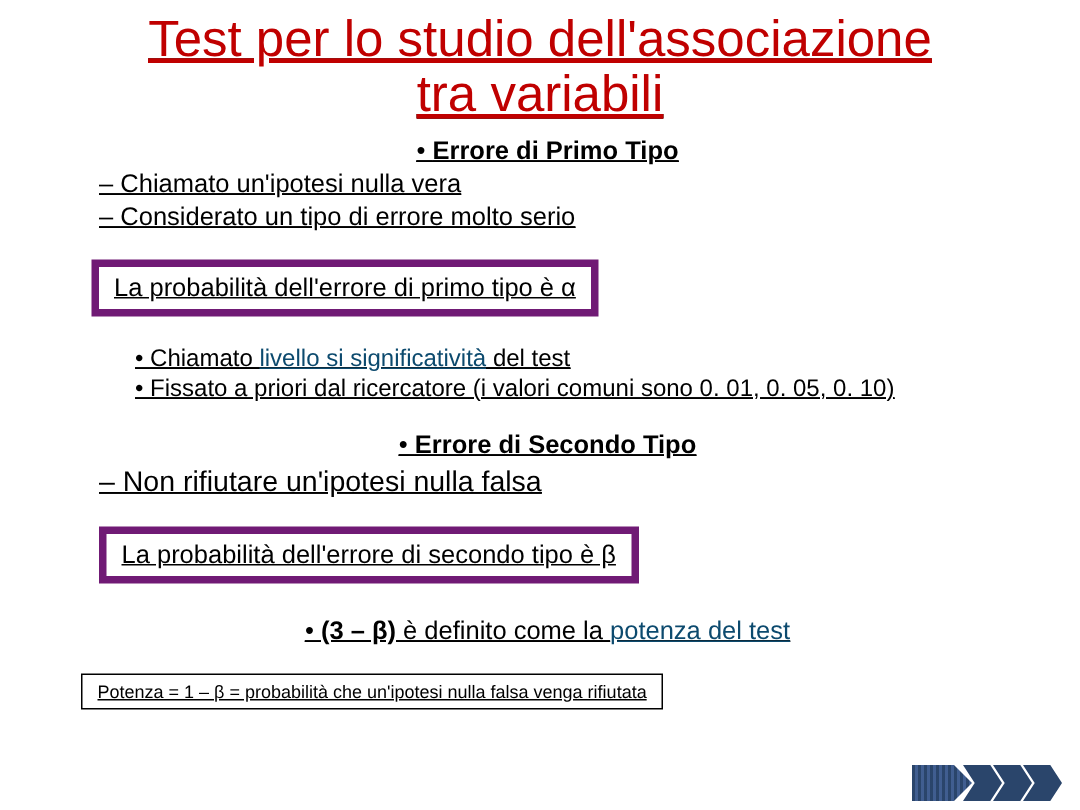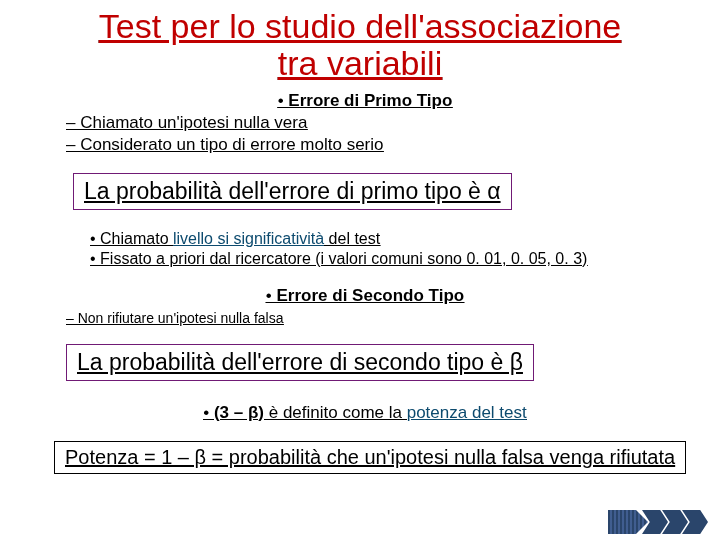--- a/index.html
+++ b/index.html
@@ -20,35 +20,35 @@
     padding: 8px 20px 4px 20px;
     font-weight: normal;
   }
   .content {
     padding: 0 24px 0 24px;
   }
   .b1 { font-size: 17px; font-weight: bold; margin-left: 10px; margin-top: 4px; text-align: center; }
   .b1::before { content: "•  "; font-weight: normal; }
   .b2 { font-size: 17px; margin-left: 42px; margin-top: 2px; }
   .b2::before { content: "–  "; }
-  .b2b { font-size: 14px; margin-left: 42px; margin-top: 4px; }
+  .b2b { font-size: 19px; margin-left: 42px; margin-top: 4px; }
   .b2b::before { content: "–  "; }
   .b3 { font-size: 16px; margin-left: 66px; margin-top: 2px; }
   .b3::before { content: "•  "; }
   .box {
-    border: 1px solid #701a75;
+    border: 5px solid #701a75;
     padding: 4px 10px;
-    font-size: 23px;
-    margin: 10px 0 10px 49px;
+    font-size: 17px;
+    margin: 10px 0 10px 37px;
     display: inline-block;
   }
   .box-wide {
     border: 1px solid #000;
     padding: 4px 10px;
-    font-size: 20px;
+    font-size: 12px;
     margin: 10px 0 6px 30px;
     display: inline-block;
   }
   .hl { color: #0c4a6e; }
   .footer-art {
     position: absolute;
     right: 12px;
     bottom: 6px;
     display: flex;
     gap: 0;
@@ -84,21 +84,21 @@
   <div class="b2">Chiamato un'ipotesi nulla vera</div>
   <div class="b2">Considerato un tipo di errore molto serio</div>
 
   <div class="sp"></div>
   <div class="box">La probabilità dell'errore di primo tipo è α</div>
   <div class="sp"></div>
 
   <div class="b3">
     <span>Chiamato </span><span class="hl">livello si significatività</span><span> del test</span>
   </div>
-  <div class="b3">Fissato a priori dal ricercatore (i valori comuni sono 0. 01, 0. 05, 0. 3)</div>
+  <div class="b3">Fissato a priori dal ricercatore (i valori comuni sono 0. 01, 0. 05, 0. 10)</div>
 
   <div class="sp2"></div>
 
   <div class="b1">Errore di Secondo Tipo</div>
   <div class="b2b">Non rifiutare un'ipotesi nulla falsa</div>
 
   <div class="sp"></div>
   <div class="box" style="margin-left:42px">La probabilità dell'errore di secondo tipo è  β</div>
   <div class="sp"></div>
 

